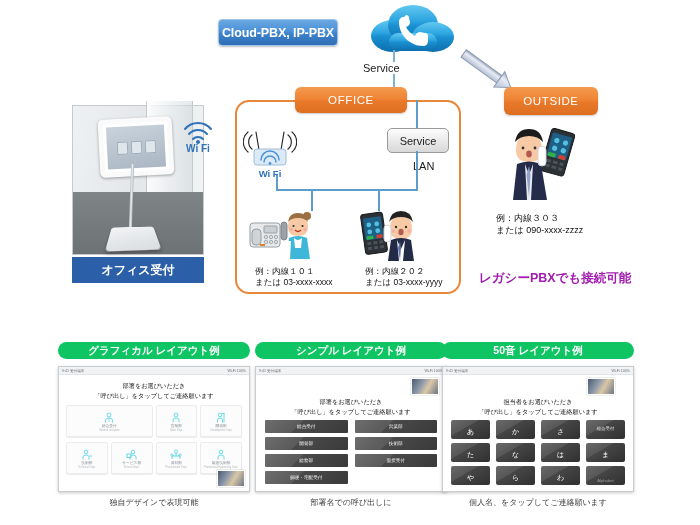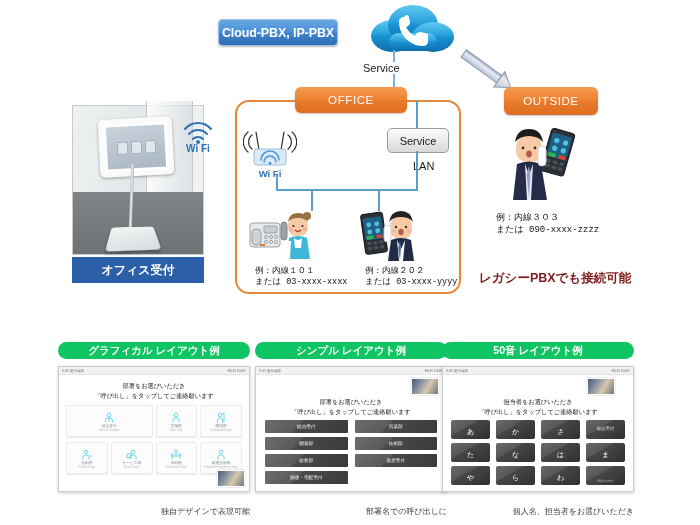--- a/index.html
+++ b/index.html
@@ -115,24 +115,24 @@
 
   
   .ln { position:absolute; background:#5a9ec9; }
   .v-router { left:416px; top:100px; width:2px; height:28px; }
   .v-router2{ left:416px; top:151px; width:2px; height:40px; }
   .h-bus   { left:276px; top:189px; width:142px; height:2px; }
   .v-left  { left:276px; top:175px; width:2px; height:16px; }
   .v-p1    { left:311px; top:189px; width:2px; height:22px; }
   .v-p2    { left:378px; top:189px; width:2px; height:22px; }
 
-  .ext-label{ position:absolute; font-size:8.5px; color:#111; line-height:1.35; white-space:nowrap;font-family:Liberation Mono, monospace; }
+  .ext-label{ position:absolute; font-size:8.5px; color:#111; line-height:1.35; white-space:nowrap; }
 
   .legacy-note{
-    position:absolute; left:479px; top:270px; font-size:12.5px; color:#7f1d1d; font-weight:bold;
+    position:absolute; left:479px; top:270px; font-size:12.5px; color:#a21caf; font-weight:bold;
   }
 
   
   .panels{ position:absolute; left:0; top:338px; width:700px; height:187px; }
   .panel{ position:absolute; top:4px; width:192px; }
   .p1{ left:58px; } .p2{ left:255px; } .p3{ left:442px; }
   .panel-title{
     height:17px; border-radius:9px; background:#0fc463;
     color:#fff; font-size:10.5px; font-weight:bold;
     display:flex; align-items:center; justify-content:center;
@@ -141,21 +141,21 @@
     margin-top:7px; height:124px; background:#fff;
     border:1px solid #c9cdd0; box-shadow:0 1px 3px rgba(0,0,0,.22);
     position:relative; overflow:hidden;
   }
   .tablet-status{
     height:7px; background:#f0f2f3; border-bottom:1px solid #e2e5e7;
     display:flex; align-items:center; justify-content:space-between;
     padding:0 3px; font-size:3.6px; color:#6a7073;
   }
   .tab-head{ text-align:center; font-size:6.2px; color:#101010; line-height:1.55; margin-top:6px; }
-  .panel-caption{ margin-top:14px; text-align:right; font-size:8px; color:#3a3a3a;font-family:Liberation Mono, monospace; }
+  .panel-caption{ margin-top:5px; text-align:center; font-size:8px; color:#3a3a3a;font-family:Liberation Mono, monospace; }
 
   
   .g-grid{ display:grid; grid-template-columns:repeat(4,1fr); gap:3px; padding:5px 7px 0; }
   .g-cell{
     background:#fcfcfc; border:1px solid #ececec; border-radius:2px;
     box-shadow:0 1px 1px rgba(0,0,0,.08);
     height:30px; display:flex; flex-direction:column; align-items:center; justify-content:center; gap:1px;
   }
   .g-cell .ico{ width:12px; height:12px; }
   .g-ja{ font-size:3.8px; color:#8a9096; }
@@ -563,17 +563,17 @@
           <div class="k-btn">た</div>
           <div class="k-btn">な</div>
           <div class="k-btn">は</div>
           <div class="k-btn">ま</div>
           <div class="k-btn">や</div>
           <div class="k-btn">ら</div>
           <div class="k-btn">わ</div>
           <div class="k-btn alpha">Alphabet</div>
         </div>
       </div>
-      <div class="panel-caption">個人名、担当者をお選びいただき</div>
+      <div class="panel-caption">個人名、をタップしてご連絡願います</div>
     </div>
 
   </div>
 </div>
 
 </body></html>

